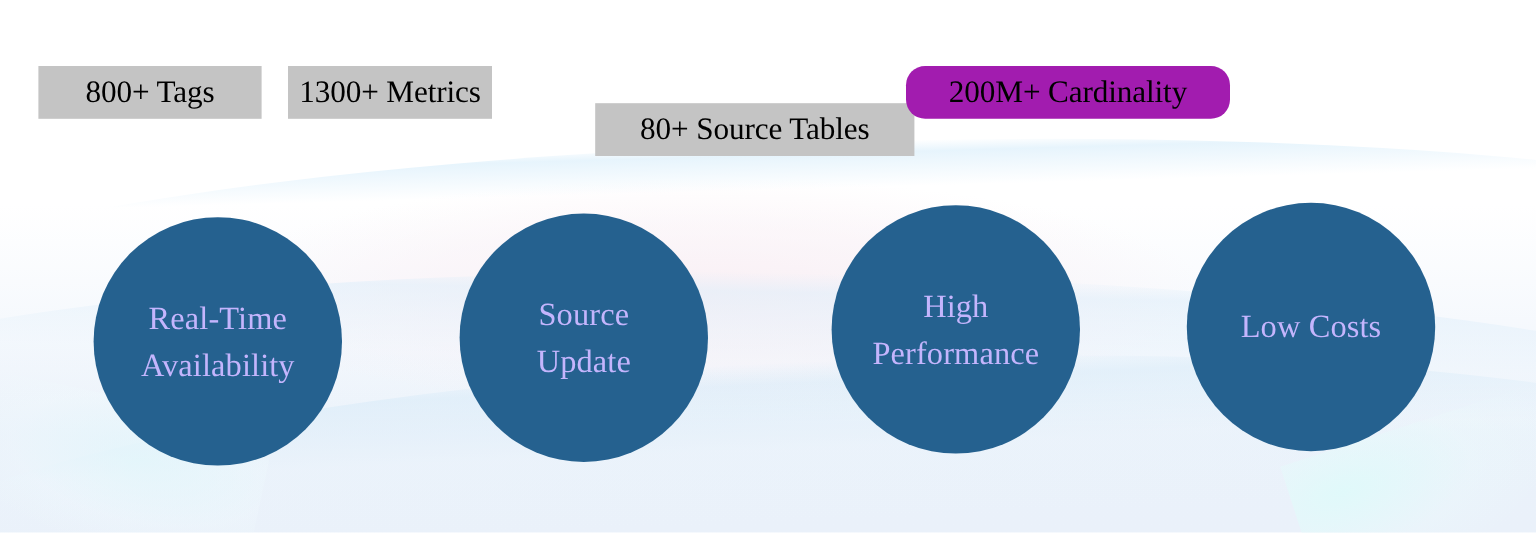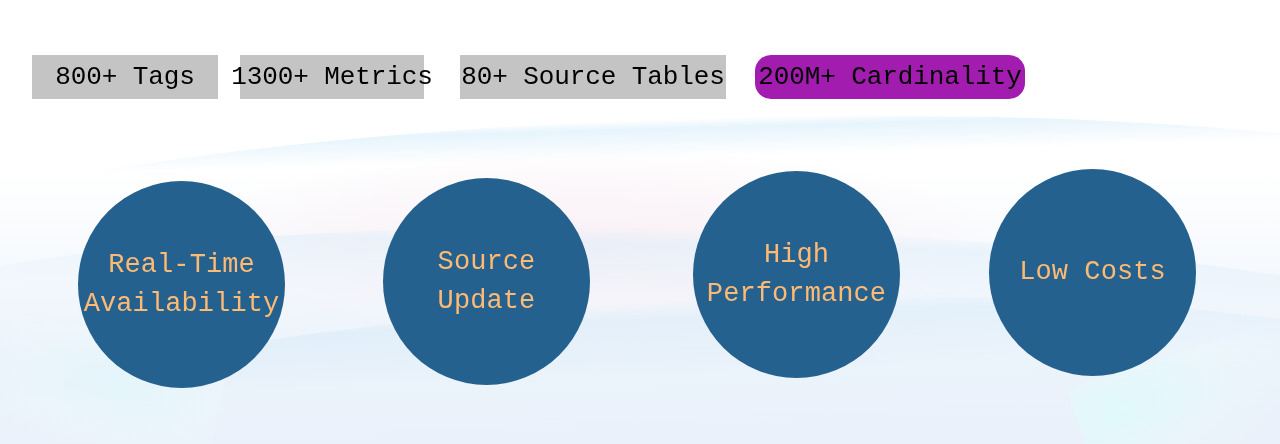--- a/index.html
+++ b/index.html
@@ -7,21 +7,21 @@
     margin: 0;
     padding: 0;
     background: #ffffff;
   }
   #slide {
     position: relative;
     width: 1280px;
     height: 444px;
     overflow: hidden;
     background: #ffffff;
-    font-family: Liberation Mono, monospace;
+    font-family: Liberation Serif, serif;
   }
 
   
   .bg-layer {
     position: absolute;
     inset: 0;
     pointer-events: none;
   }
   .bg-bottom-wash {
     position: absolute;
@@ -150,21 +150,21 @@
   .feature-circle {
     position: absolute;
     border-radius: 50%;
     background: #25618f;
     display: flex;
     align-items: center;
     justify-content: center;
     box-sizing: border-box;
   }
   .feature-circle .circle-label {
-    color: #fdba74;
+    color: #c4b5fd;
     font-size: 27px;
     line-height: 1.42;
     text-align: center;
     white-space: pre-line;
     padding: 0 10px;
     letter-spacing: 0.1px;
   }
 </style>
 </head>
 <body>
@@ -178,24 +178,24 @@
     <div class="bg-wave-mid"></div>
     <div class="bg-wave-bottom"></div>
     <div class="bg-cyan-glint"></div>
     <div class="bg-left-glint"></div>
   </div>
 
   <div class="tag-row">
     <div class="tag-chip" style="left: 32px; width: 186px; background: rgb(196, 196, 196);">
       <span class="tag-label">800+ Tags</span>
     </div>
-    <div class="tag-chip" style="left: 240px; width: 184px; background: rgb(196, 196, 196);">
+    <div class="tag-chip" style="left: 240px; width: 170px; background: rgb(196, 196, 196);">
       <span class="tag-label">1300+ Metrics</span>
     </div>
-    <div class="tag-chip" style="left: 460px; width: 266px; background: rgb(196, 196, 196);">
+    <div class="tag-chip" style="left: 496px; width: 266px; background: rgb(196, 196, 196); margin-top: 31px;">
       <span class="tag-label">80+ Source Tables</span>
     </div>
     <div class="tag-chip" style="left: 755px; width: 270px; background: #a21caf; border-radius: 16px;">
       <span class="tag-label">200M+ Cardinality</span>
     </div>
   </div>
 
   <div class="circle-row">
     <div class="feature-circle" style="left: 78px; top: 181px; width: 207px; height: 207px; background: rgb(37, 97, 143);">
       <span class="circle-label">Real-Time

